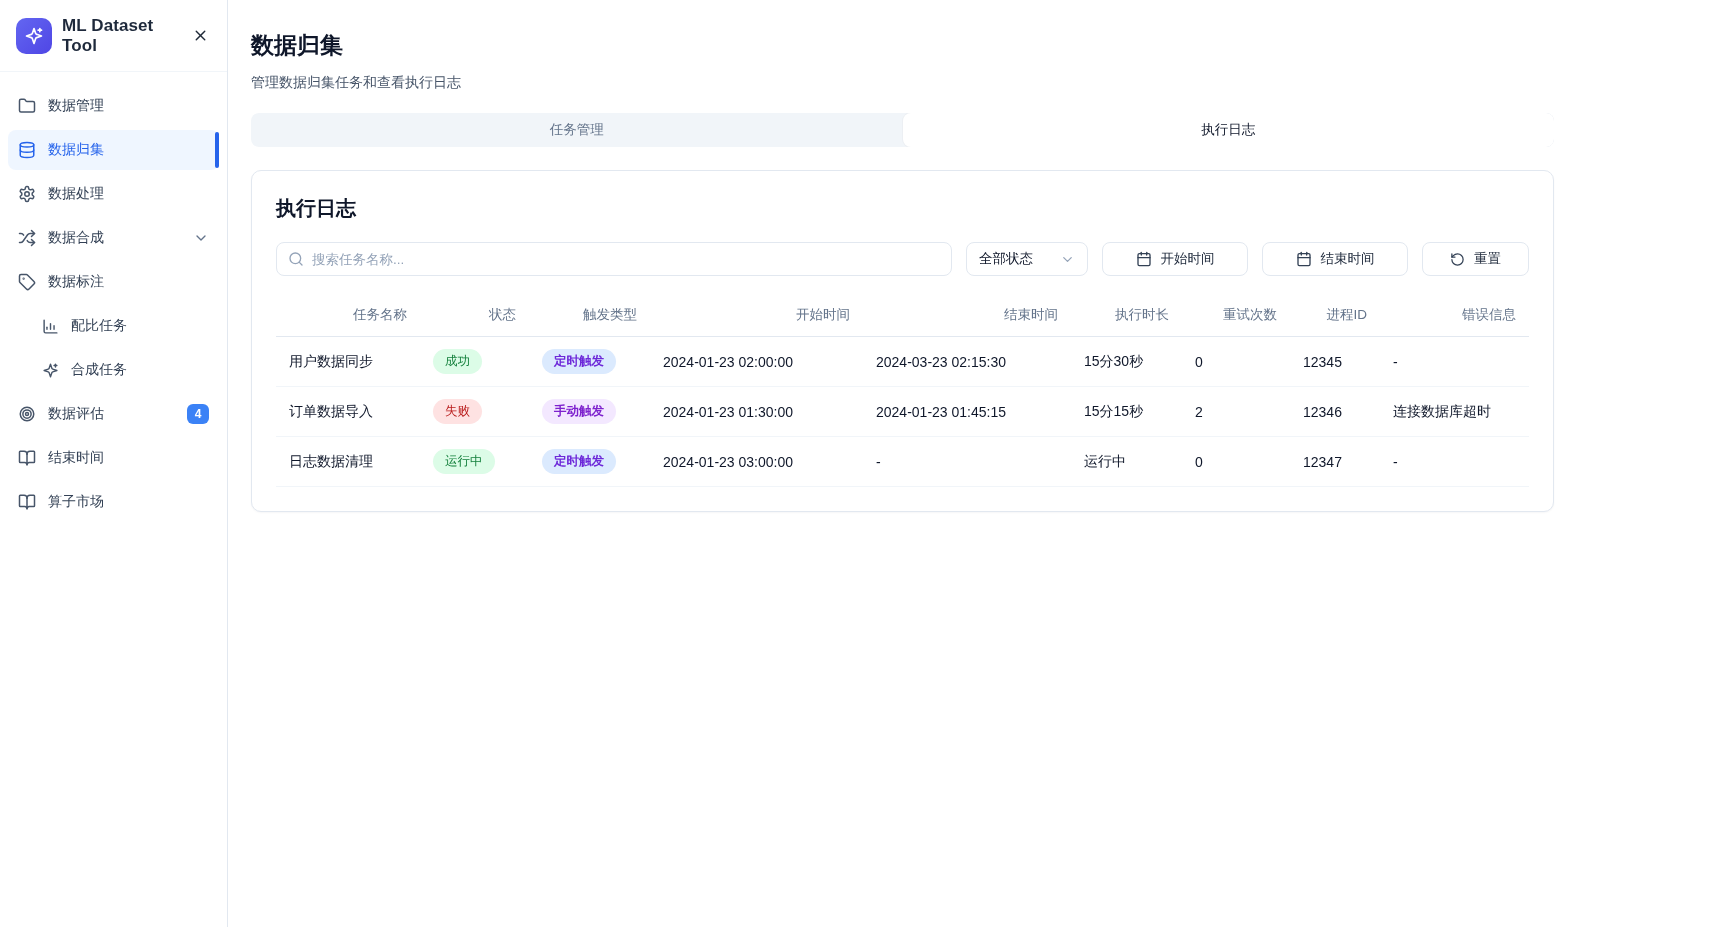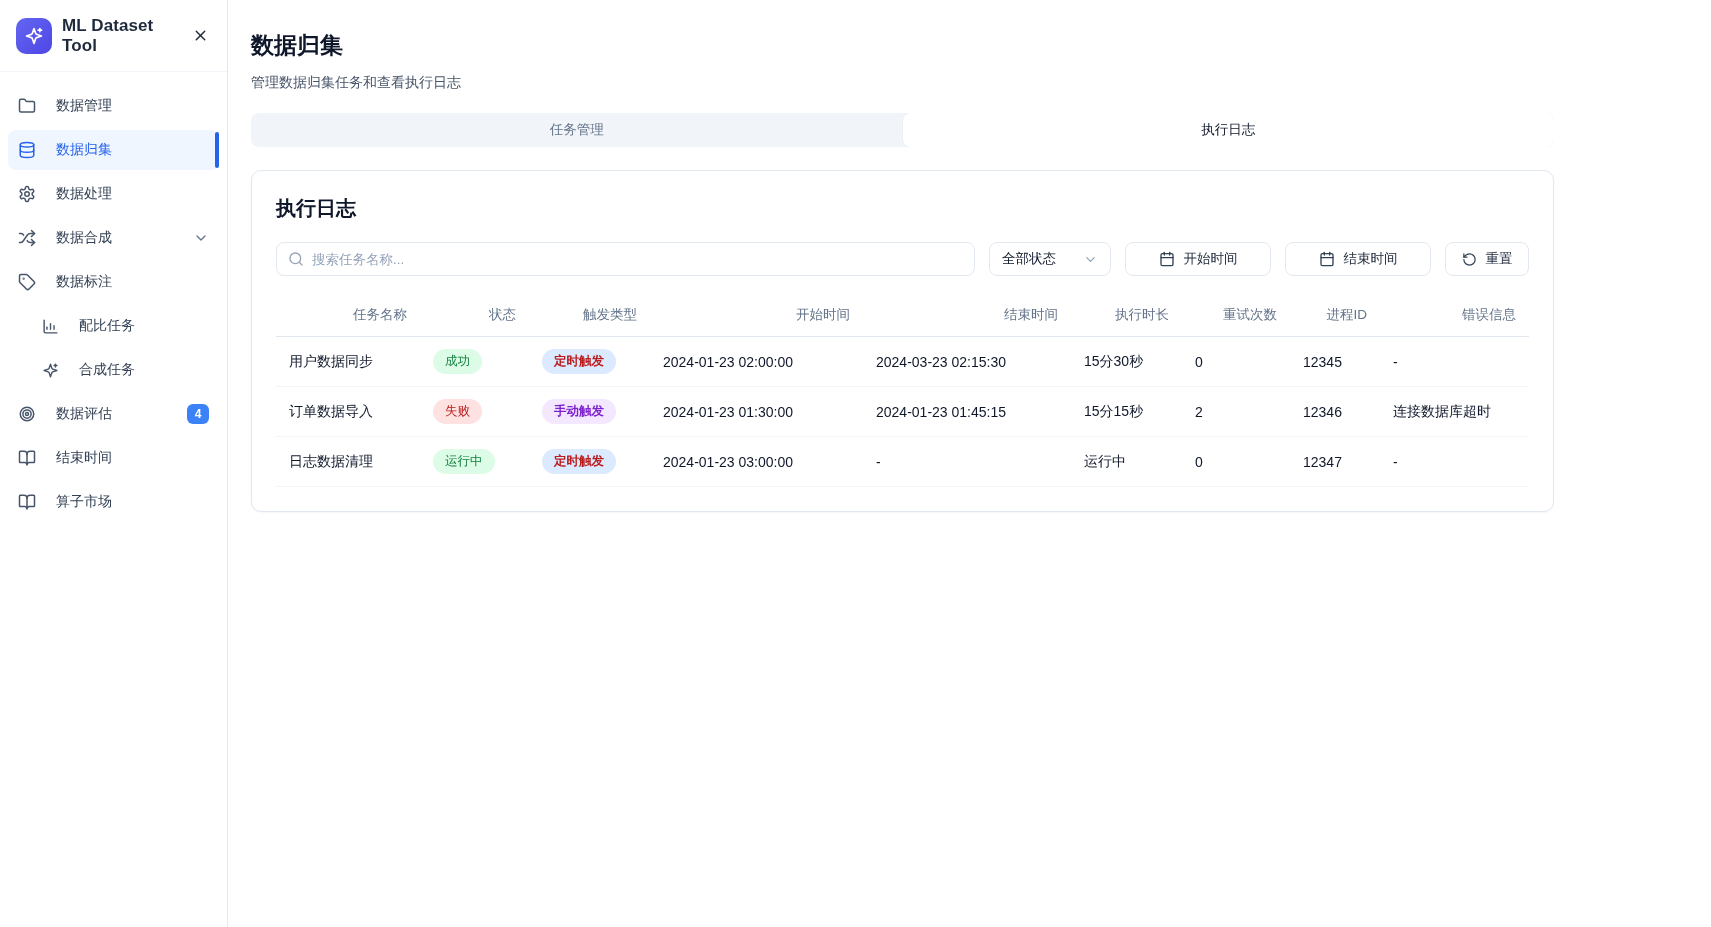--- a/index.html
+++ b/index.html
@@ -33,21 +33,21 @@
     color: #ffffff; flex-shrink: 0;
   }
   .app-title { font-size: 17px; font-weight: 700; color: #1e293b; flex: 1; letter-spacing: .1px; }
   .close-btn {
     background: none; border: none; cursor: pointer;
     color: #1f2937; display: flex; align-items: center; padding: 2px;
   }
   .sidebar-nav { padding: 14px 8px; display: flex; flex-direction: column; gap: 4px; }
   .nav-item {
     position: relative;
-    display: flex; align-items: center; gap: 20px;
+    display: flex; align-items: center; gap: 12px;
     height: 40px; padding: 0 10px;
     border-radius: 8px;
     font-size: 14px; color: #334155;
     cursor: pointer;
   }
   .nav-item .nav-icon { color: #475569; display: flex; align-items: center; }
   .nav-item.active { background: #eff6ff; color: #2563eb; }
   .nav-item.active .nav-icon { color: #2563eb; }
   .nav-item.active::after {
     content: ""; position: absolute; right: 0; top: 2px; bottom: 2px;
@@ -118,21 +118,21 @@
     background: #fff; cursor: pointer;
   }
   .select-box .chevron { color: #94a3b8; }
   .filter-btn {
     height: 34px; border: 1px solid #e2e8f0; border-radius: 8px;
     background: #fff; cursor: pointer;
     display: flex; align-items: center; justify-content: center; gap: 9px;
     font-size: 13.5px; color: #1e293b; font-family: inherit;
   }
   .btn-time { width: 146px; }
-  .btn-reset { width: 84px; }
+  .btn-reset { width: 107px; }
   .filter-btn .f-icon { color: #334155; display: flex; }
 
   
   table.log-table { width: 100%; border-collapse: collapse; margin-top: 18px; table-layout: fixed; }
   .log-table th {
     text-align: right; font-weight: 400; font-size: 13.5px; color: #64748b;
     padding: 12px 13px; border-bottom: 1px solid #e2e8f0;
   }
   .log-table td {
     font-size: 14px; color: #0f172a;
@@ -143,21 +143,21 @@
   .c-name  { width: 144px; } .c-status { width: 109px; } .c-trigger { width: 121px; }
   .c-start { width: 213px; } .c-end { width: 208px; } .c-dur { width: 111px; }
   .c-retry { width: 108px; } .c-pid { width: 90px; } .c-err { width: auto; }
 
   .badge {
     display: inline-block; padding: 4px 12px; border-radius: 9999px;
     font-size: 12.5px; font-weight: 500; line-height: 1.3;
   }
   .b-green  { background: #dcfce7; color: #15803d; }
   .b-red    { background: #fee2e2; color: #b91c1c; }
-  .b-blue   { background: #dbeafe; color: #b91c1c; font-weight: 700; }
+  .b-blue   { background: #dbeafe; color: #6d28d9; font-weight: 700; }
   .b-purple { background: #f3e8ff; color: #7e22ce; font-weight: 700; }
   .err-text { color: #ef4444; }
 </style>
 </head>
 <body>
 
 <svg width="0" height="0" style="position:absolute">
   <defs>
     <g id="i-sparkles">
         <path d="M12 3l1.9 5.7a2 2 0 0 0 1.3 1.3L21 12l-5.8 1.9a2 2 0 0 0-1.3 1.3L12 21l-1.9-5.8a2 2 0 0 0-1.3-1.3L3 12l5.8-1.9a2 2 0 0 0 1.3-1.3L12 3z"></path>

